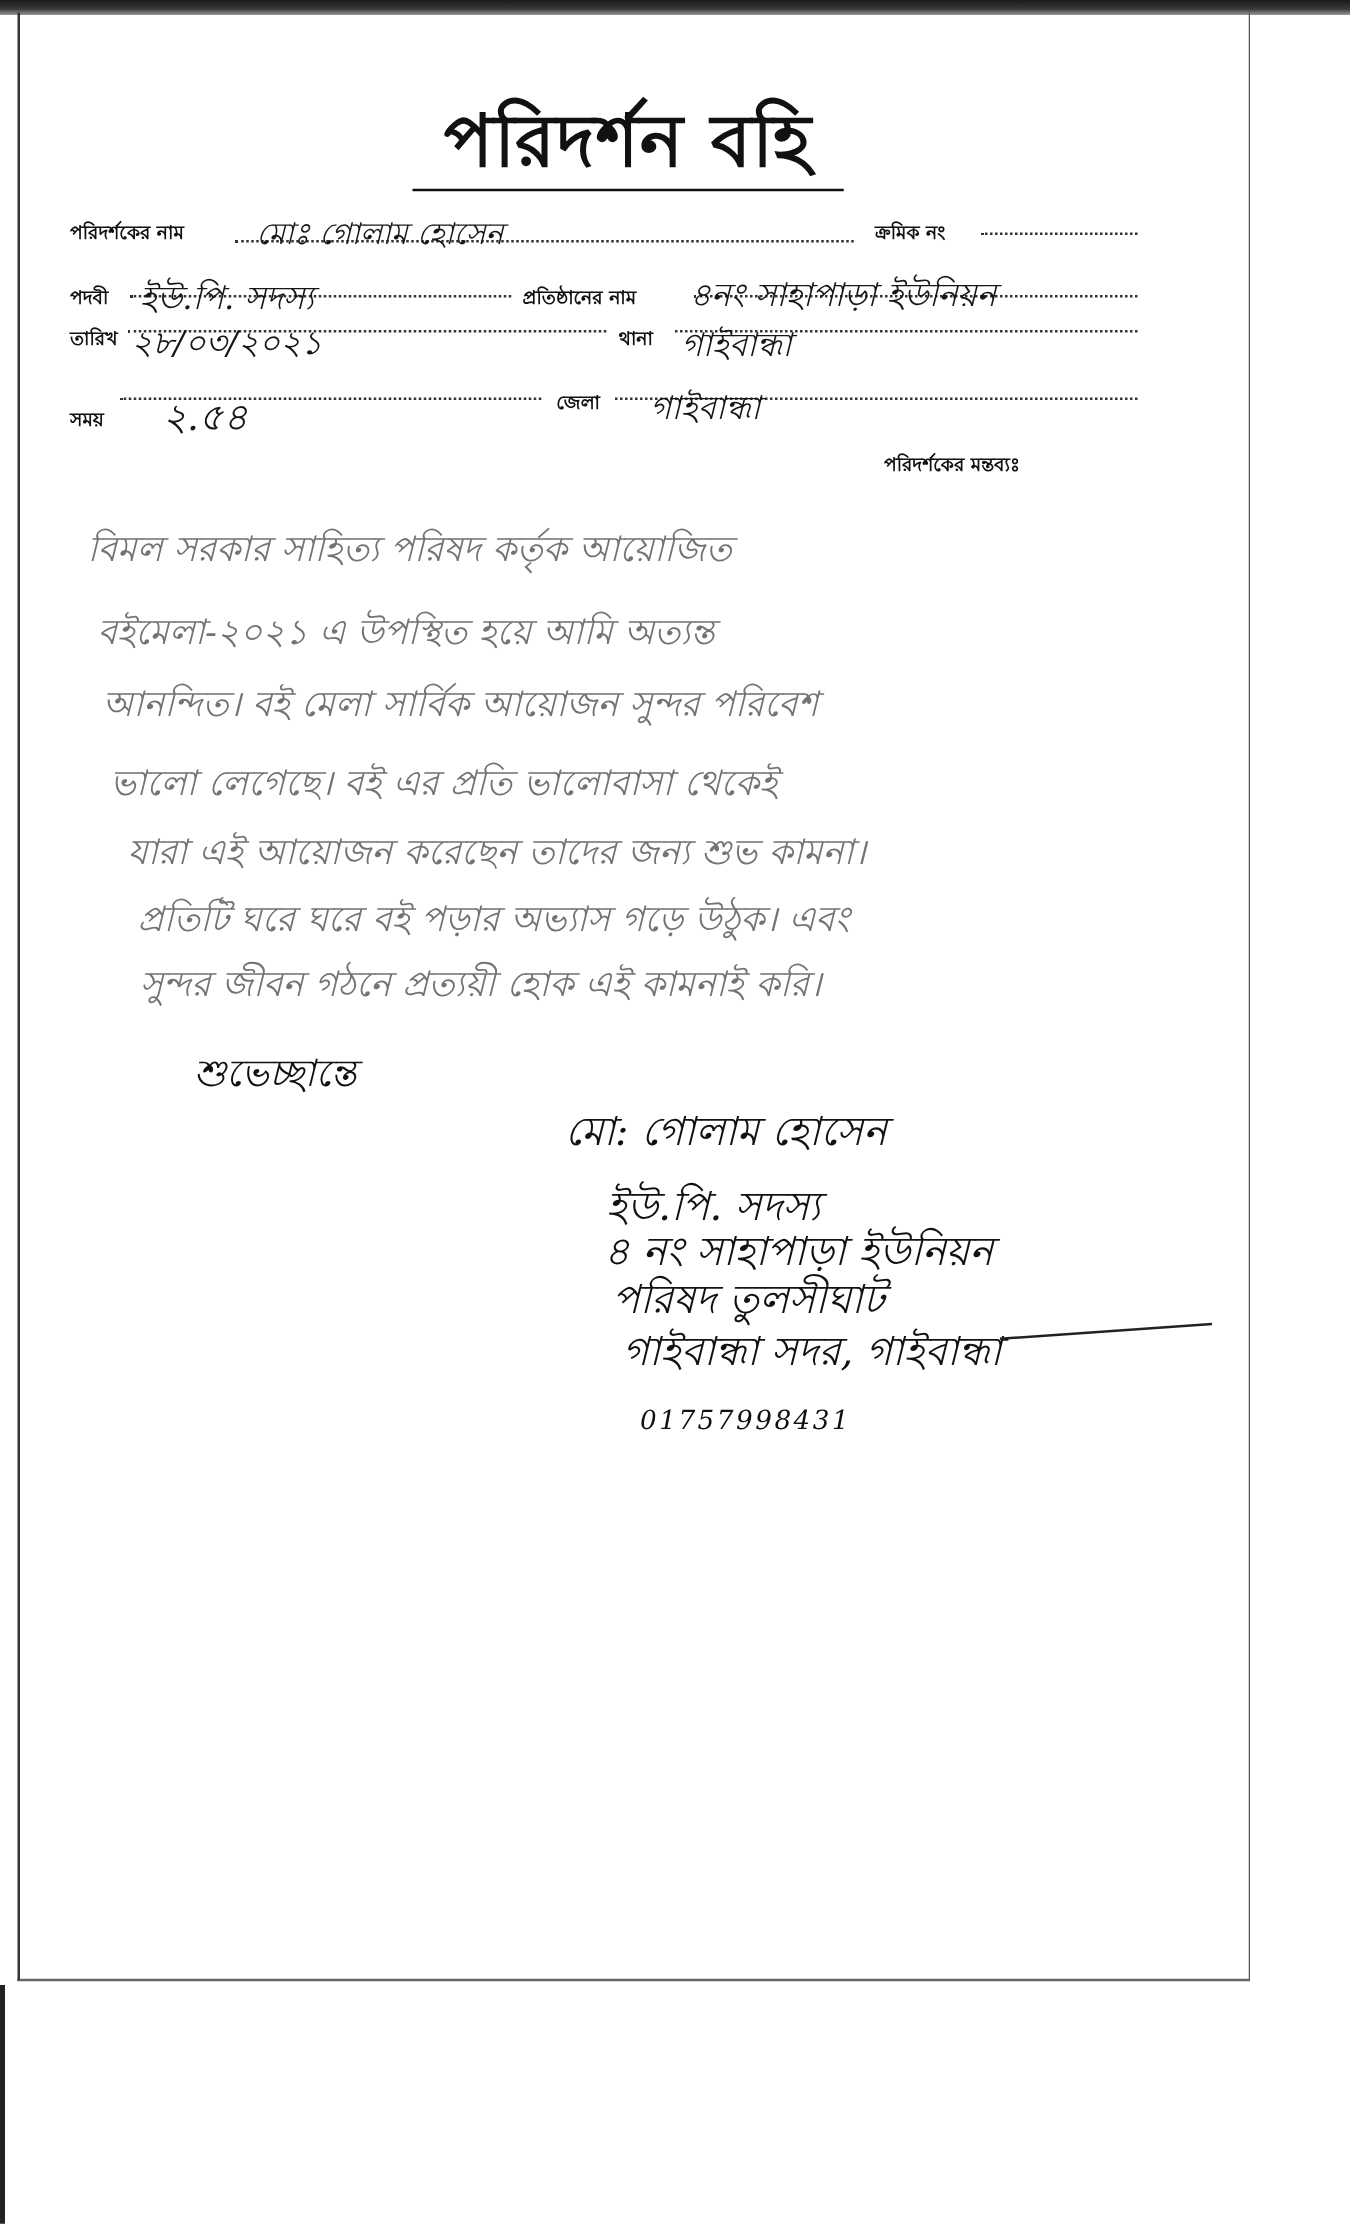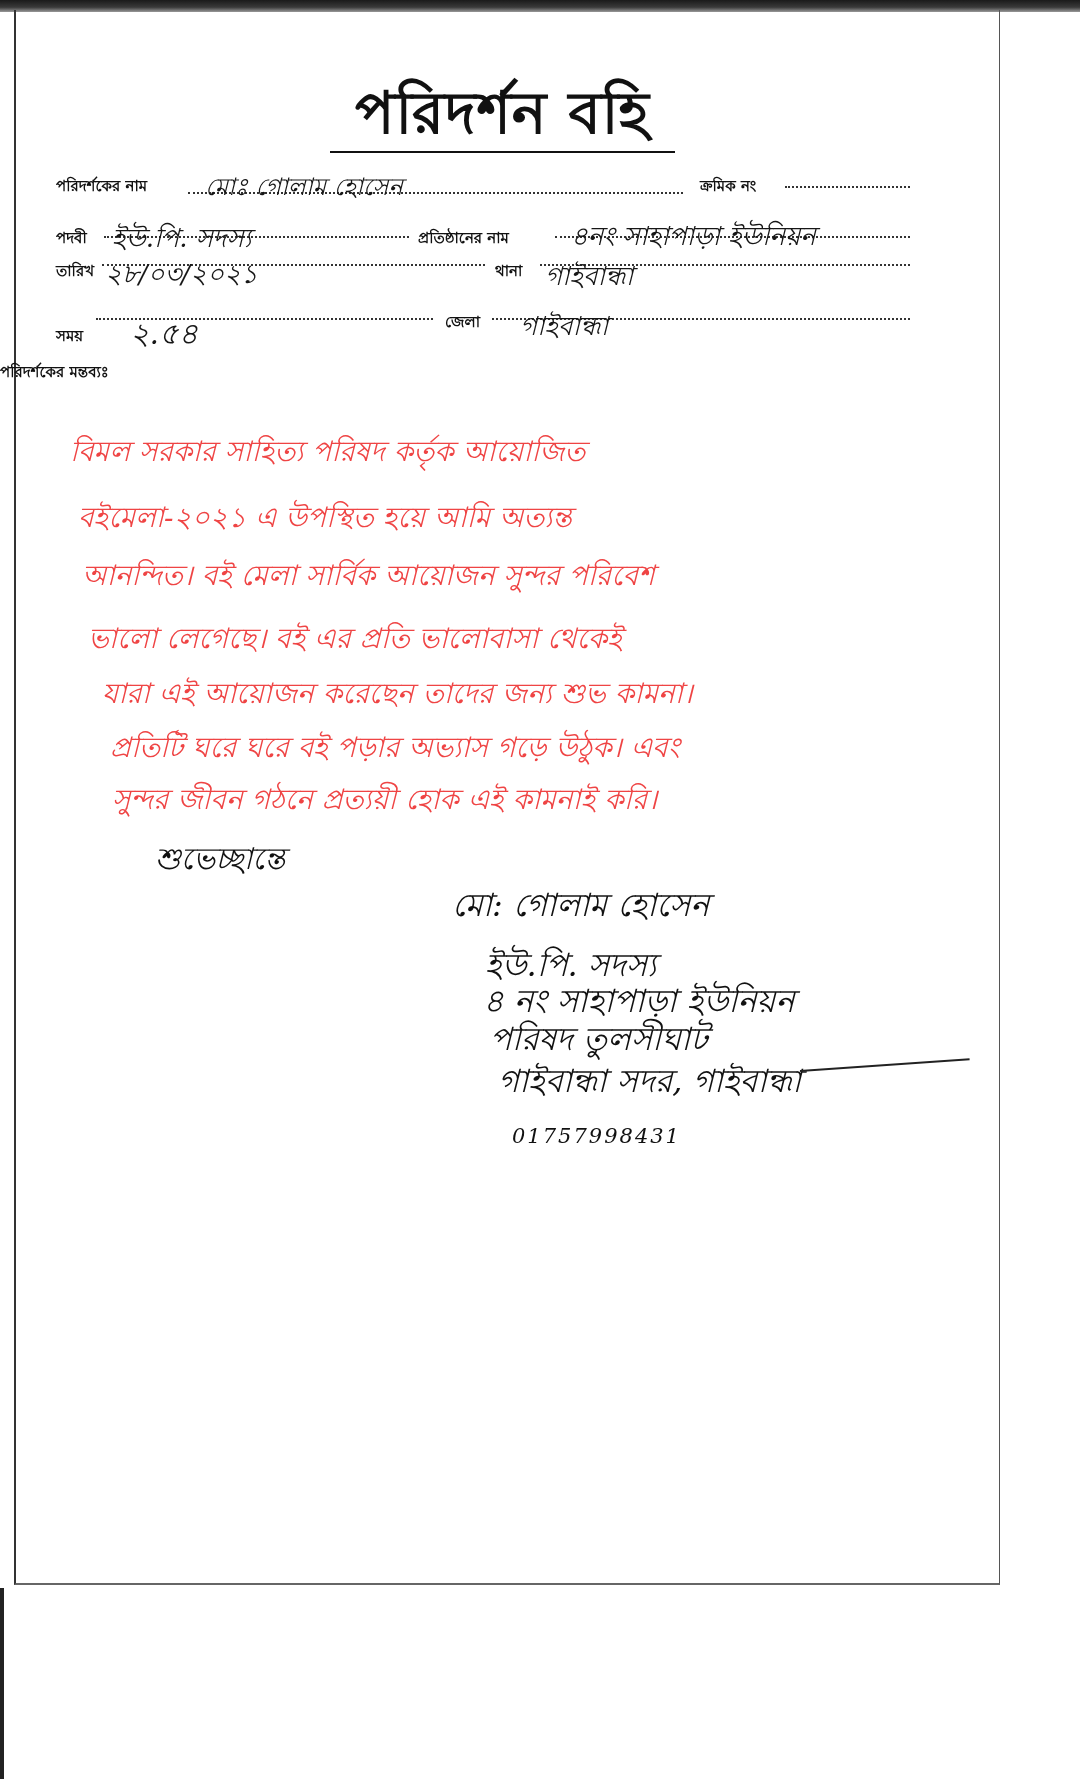--- a/index.html
+++ b/index.html
@@ -33,26 +33,26 @@
     font-family: "DejaVu Sans", sans-serif;
   }
   .dots {
     position: absolute; height: 0; border-bottom: 2px dotted #333;
   }
   .hw {
     position: absolute; white-space: nowrap;
     font-family: "DejaVu Serif", serif; font-style: italic; font-size: 26px; color: #161616;
   }
   .section-heading {
-    position: absolute; left: 0; width: 816px; top: 360px; text-align: left;
+    position: absolute; left: 0; width: 816px; top: 360px; text-align: right;
     font-size: 15px; font-weight: bold;
   }
   .comment-line {
     position: absolute; left: 70px; white-space: nowrap;
-    font-family: "DejaVu Serif", serif; font-style: italic; font-size: 28px; color: #ef4444; margin-top: 12px;
+    font-family: "DejaVu Serif", serif; font-style: italic; font-size: 28px; color: #737373;
   }
   .closing {
     position: absolute; left: 155px; top: 835px;
     font-family: "DejaVu Serif", serif; font-style: italic; font-size: 30px;
   }
   .sig-line {
     position: absolute; white-space: nowrap;
     font-family: "DejaVu Serif", serif; font-style: italic; font-size: 32px;
   }
   .stroke {
@@ -75,21 +75,21 @@
 <span class="hw" style="left:205px; top:168px; font-size:24px;">মোঃ গোলাম হোসেন</span>
 <span class="lbl" style="left:700px; top:174px;">ক্রমিক নং</span>
 <div class="dots" style="left:785px; top:186px; width:125px;"></div>
 <span class="hw" style="left:790px; top:168px;"></span>
 
 <span class="lbl" style="left:56px; top:226px;">পদবী</span>
 <div class="dots" style="left:104px; top:236px; width:305px;"></div>
 <span class="hw" style="left:112px; top:218px;">ইউ.পি. সদস্য</span>
 <span class="lbl" style="left:418px; top:226px;">প্রতিষ্ঠানের নাম</span>
 <div class="dots" style="left:555px; top:236px; width:355px;"></div>
-<span class="hw" style="left:571px; top:216px;text-align:right;">৪নং সাহাপাড়া ইউনিয়ন</span>
+<span class="hw" style="left:552px; top:216px;text-align:right;">৪নং সাহাপাড়া ইউনিয়ন</span>
 
 <span class="lbl" style="left:56px; top:259px;">তারিখ</span>
 <div class="dots" style="left:102px; top:264px; width:383px;"></div>
 <span class="hw" style="left:105px; top:254px;text-align:right;">২৮/০৩/২০২১</span>
 <span class="lbl" style="left:495px; top:259px;">থানা</span>
 <div class="dots" style="left:540px; top:264px; width:370px;"></div>
 <span class="hw" style="left:545px; top:256px;">গাইবান্ধা</span>
 
 <span class="lbl" style="left:56px; top:324px;">সময়</span>
 <div class="dots" style="left:96px; top:318px; width:337px;"></div>

